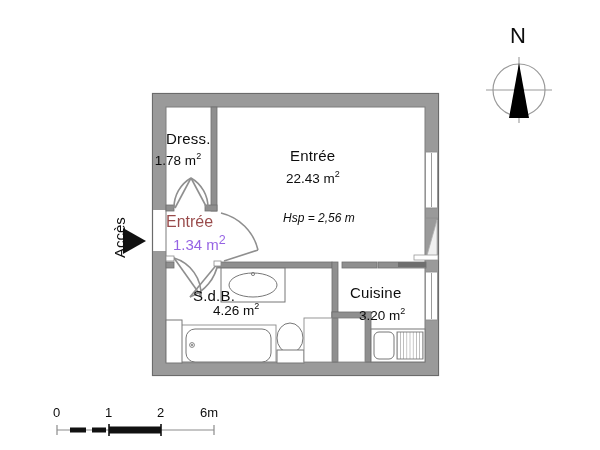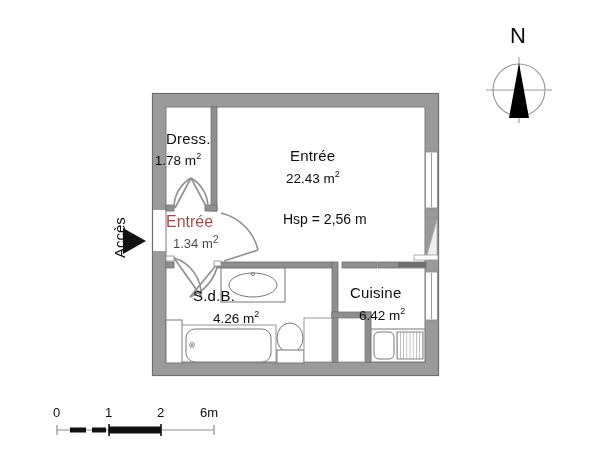--- a/index.html
+++ b/index.html
@@ -39,24 +39,25 @@
   }
   .room-name {
     font-size: 15px;
     letter-spacing: 0.2px;
   }
   .room-area {
     font-size: 13.5px;
   }
   .room-area sup { font-size: 9px; vertical-align: super; }
   .hsp {
-    font-size: 14px;
+    font-size: 12px;
+    font-style: italic;
   }
   .entree-name { font-size: 16px; color: #7f1d1d; opacity: 0.8; }
-  .entree-area { font-size: 13px; color: #000000; opacity: 0.72; }
+  .entree-area { font-size: 15px; color: #6d28d9; opacity: 0.72; }
   .acces-label {
     font-size: 15px;
     transform: rotate(-90deg);
     transform-origin: left top;
   }
   .compass-n {
     font-size: 22px;
     font-weight: 400;
   }
   .scale-num { font-size: 13px; }
@@ -230,27 +231,27 @@
     <span>22.43 m</span><sup>2</sup>
   </div>
   <div class="txt hsp" style="left:283px; top:212px;">Hsp = 2,56 m</div>
 
   <div class="txt entree-name" style="left:166px; top:214px;">Entrée</div>
   <div class="txt entree-area" style="left:173px; top:234px;">
     <span>1.34 m</span><sup>2</sup>
   </div>
 
   <div class="txt room-name" style="left:193px; top:288px;">S.d.B.</div>
-  <div class="txt room-area" style="left:213px; top:310px;text-align:center;">
+  <div class="txt room-area" style="left:213px; top:302px;text-align:center;">
     <span>4.26 m</span><sup>2</sup>
   </div>
 
   <div class="txt room-name" style="left:350px; top:285px;text-align:center;">Cuisine</div>
   <div class="txt room-area" style="left:359px; top:307px;">
-    <span>6.42 m</span><sup>2</sup>
+    <span>3.20 m</span><sup>2</sup>
   </div>
 
   <div class="txt acces-label" style="left:112px; top:258px;">Accès</div>
 
   <div class="txt compass-n" style="left:510px; top:25px;">N</div>
 
   <div class="txt scale-num" style="left:53px; top:406px;">0</div>
   <div class="txt scale-num" style="left:105px; top:406px;">1</div>
   <div class="txt scale-num" style="left:157px; top:406px;">2</div>
   <div class="txt scale-num" style="left:200px; top:406px;">6m</div>

